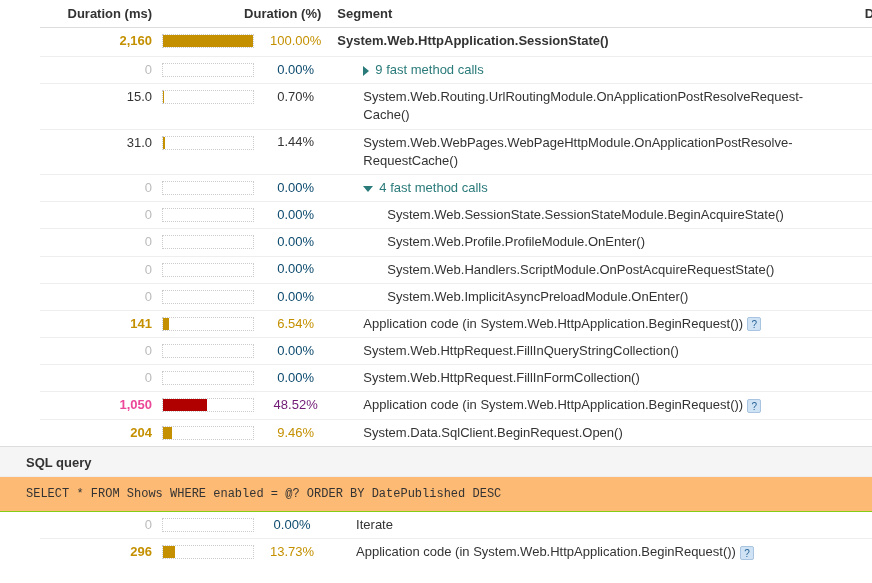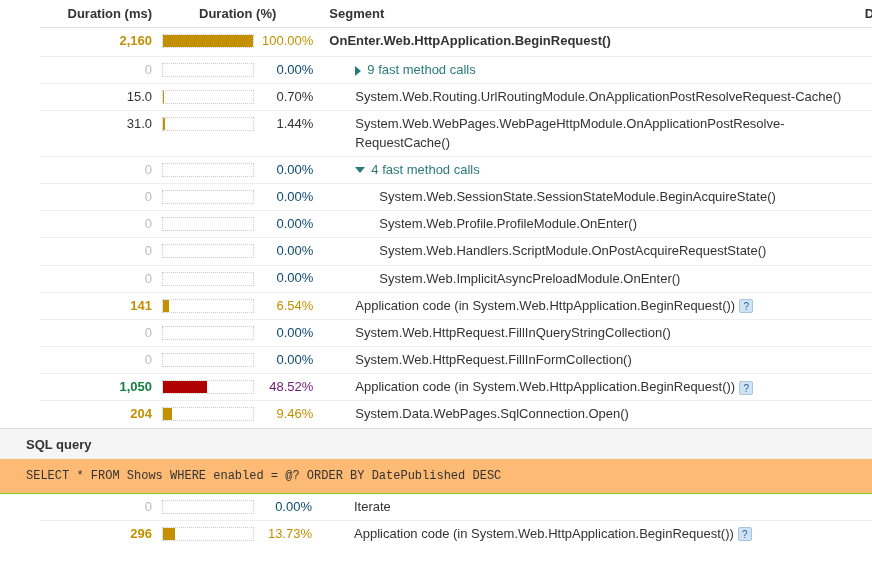--- a/index.html
+++ b/index.html
@@ -30,21 +30,21 @@
     font-size: 13px;
     line-height: 1.4;
   }
   tr.sep td { border-top: 1px solid #eee; }
   .col-dur-ms { width: 118px; text-align: right; padding-right: 6px; }
   .col-dur-pct { text-align: right; width: 160px; padding-right: 6px; position: relative; }
   .col-seg { padding-left: 10px; }
   .col-drill { width: 60px; text-align: right; padding-right: 8px; }
 
   .dur-bold { font-weight: bold; color: #c49000; }
-  .dur-red  { font-weight: bold; color: #15803d; }
+  .dur-red  { font-weight: bold; color: #ec4899; }
   .dur-zero { color: #bbb; }
   .pct-bold { color: #c49000; }
   .pct-red  { color: #701a75; }
   .pct-zero { color: #0c4a6e; }
 
   .bar-wrap {
     position: relative;
     height: 18px;
     display: flex;
     align-items: center;
@@ -55,21 +55,21 @@
     height: 14px;
     border: 1px dotted #ccc;
     background: #fff;
   }
   .bar-fill {
     position: absolute;
     top: 0; bottom: 0; left: 0;
     background: #c49000;
   }
   .bar-fill.red { background: #b00000; }
-  .pct-text { flex: 1; text-align: right; padding-left: 8px; }
+  .pct-text { flex: 1; text-align: center; padding-left: 16px; }
 
   .seg-bold { font-weight: bold; color: #333; }
   .caret {
     display: inline-block;
     width: 0; height: 0;
     margin-right: 6px;
     vertical-align: middle;
   }
   .caret.right {
     border-top: 5px solid transparent;
@@ -133,37 +133,37 @@
     white-space: pre;
   }
 </style>
 </head>
 <body>
 
 <table>
   <thead>
     <tr>
       <th class="col-dur-ms">Duration (ms)</th>
-      <th class="col-dur-pct" style="text-align:center;">Duration (%)</th>
+      <th class="col-dur-pct" style="text-align:right;">Duration (%)</th>
       <th class="col-seg">Segment</th>
       <th class="col-drill">Drilldo</th>
     </tr>
   </thead>
   <tbody id="tbody-main">
       <tr>
         <td class="col-dur-ms dur-bold">2,160</td>
         <td class="col-dur-pct">
           <div class="bar-wrap">
             <div class="bar-track">
               <div class="bar-fill" style="width: 100%;"></div>
             </div>
             <span class="pct-text pct-bold">100.00%</span>
           </div>
         </td>
-        <td class="col-seg"><span class="seg-bold">OnEnter.Web.HttpApplication.BeginRequest()</span></td>
+        <td class="col-seg"><span class="seg-bold">System.Web.HttpApplication.SessionState()</span></td>
         <td class="col-drill"><span class="drill-btn"><svg width="12" height="12" viewBox="0 0 12 12">
               <circle cx="5" cy="5" r="3.5" fill="none" stroke="#666" stroke-width="1.5"></circle>
               <line x1="8" y1="8" x2="11" y2="11" stroke="#666" stroke-width="1.5"></line>
             </svg></span></td>
       </tr>
       <tr class="sep">
         <td class="col-dur-ms dur-zero">0</td>
         <td class="col-dur-pct">
           <div class="bar-wrap">
             <div class="bar-track">
@@ -321,21 +321,21 @@
       <tr class="sep">
         <td class="col-dur-ms dur-bold">204</td>
         <td class="col-dur-pct">
           <div class="bar-wrap">
             <div class="bar-track">
               <div class="bar-fill" style="width: 9.5%;"></div>
             </div>
             <span class="pct-text pct-bold">9.46%</span>
           </div>
         </td>
-        <td class="col-seg"><span class="indent-1">System.Data.WebPages.SqlConnection.Open()</span></td>
+        <td class="col-seg"><span class="indent-1">System.Data.SqlClient.BeginRequest.Open()</span></td>
         <td class="col-drill"></td>
       </tr>
     </tbody>
 </table>
 
 <div class="sql-section">
   <div class="sql-header">SQL query</div>
   <div class="sql-body">SELECT * FROM Shows WHERE enabled = @? ORDER BY DatePublished DESC</div>
 </div>
 

